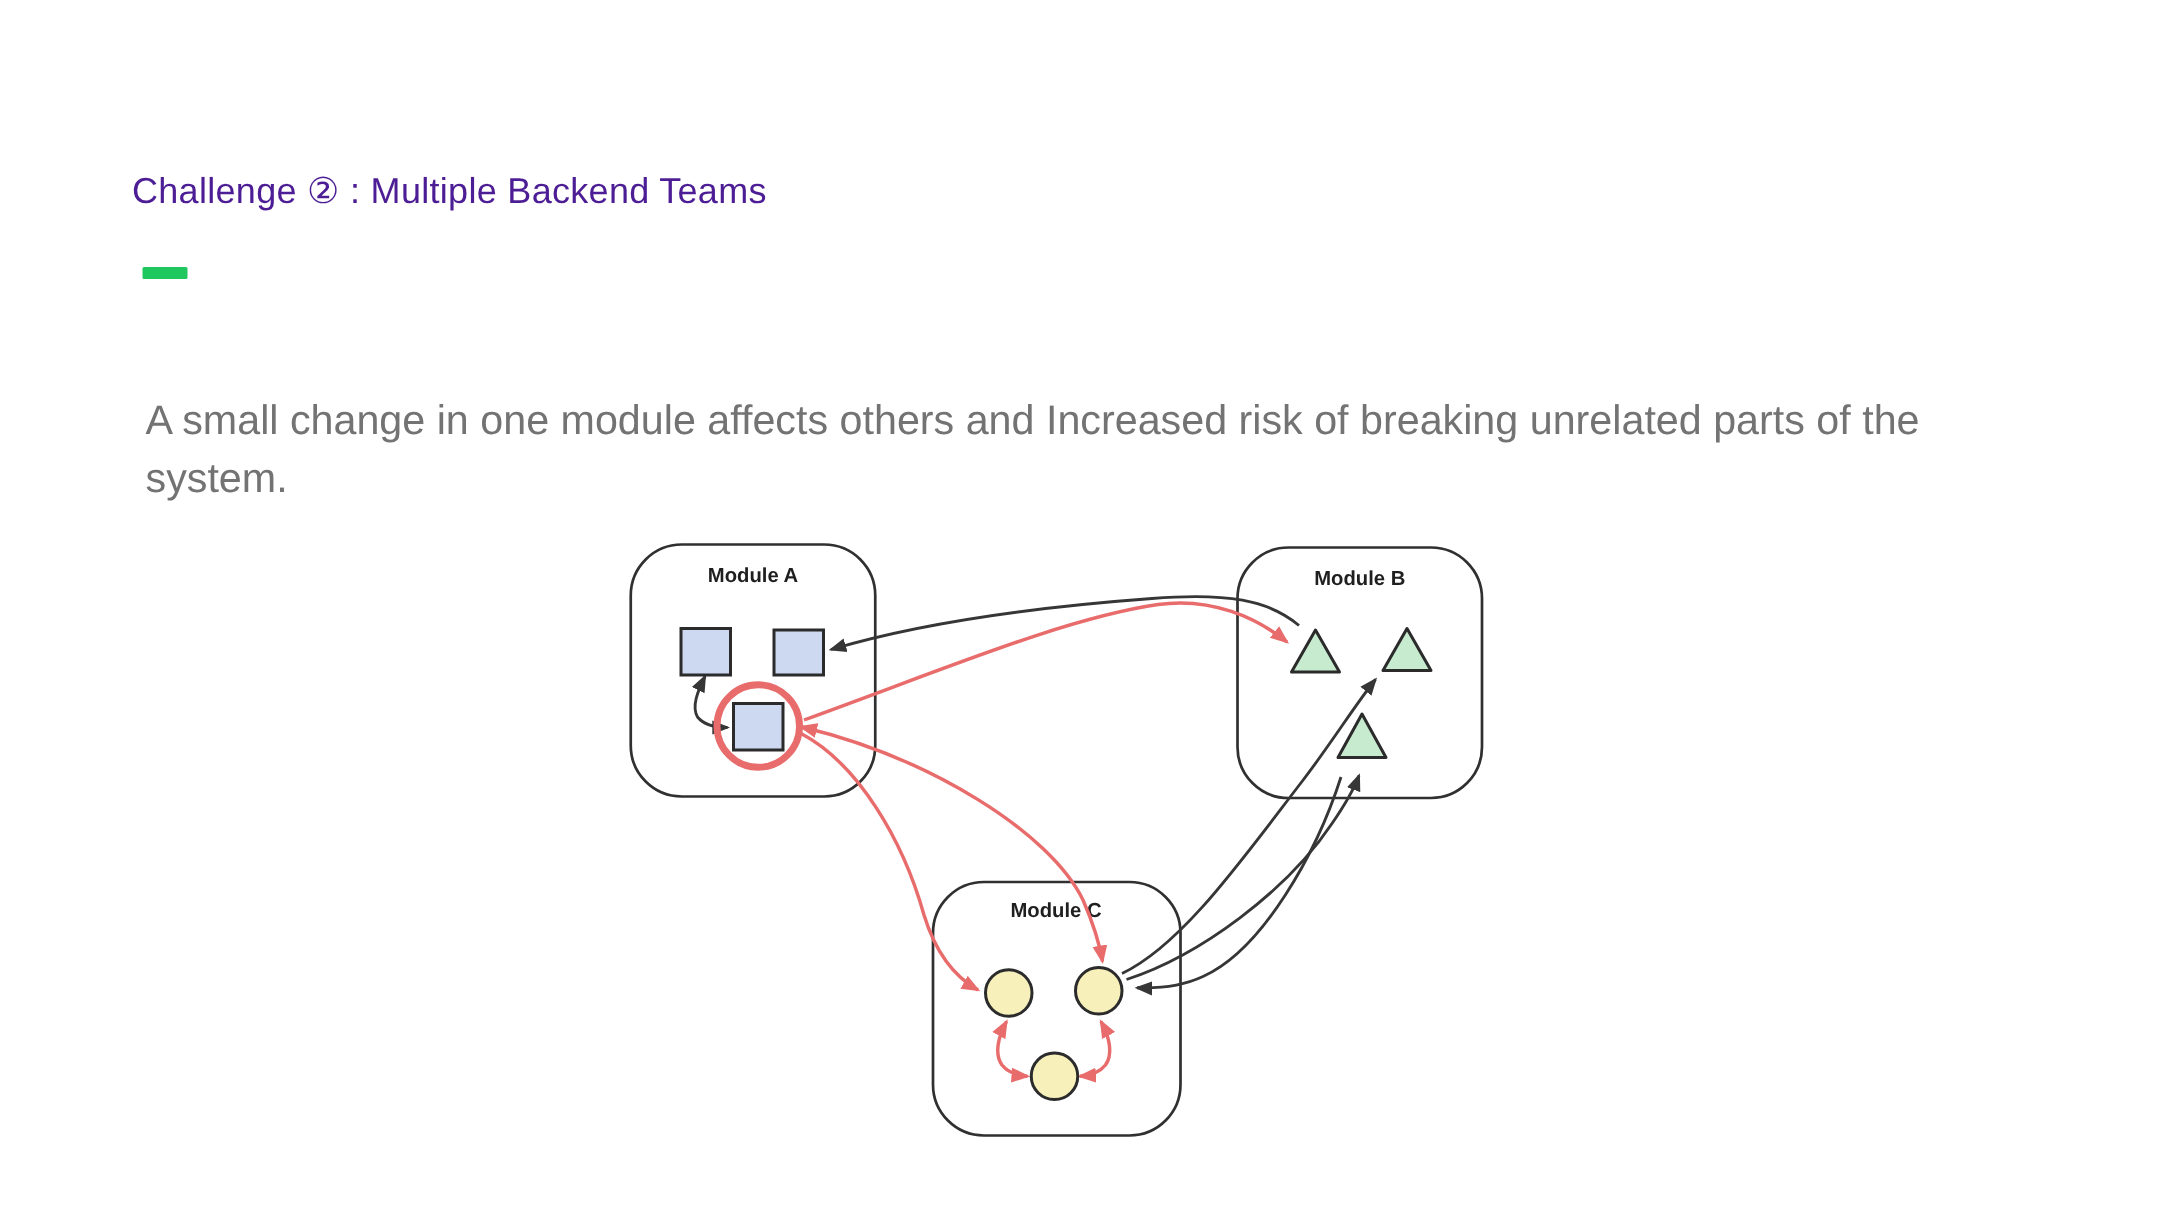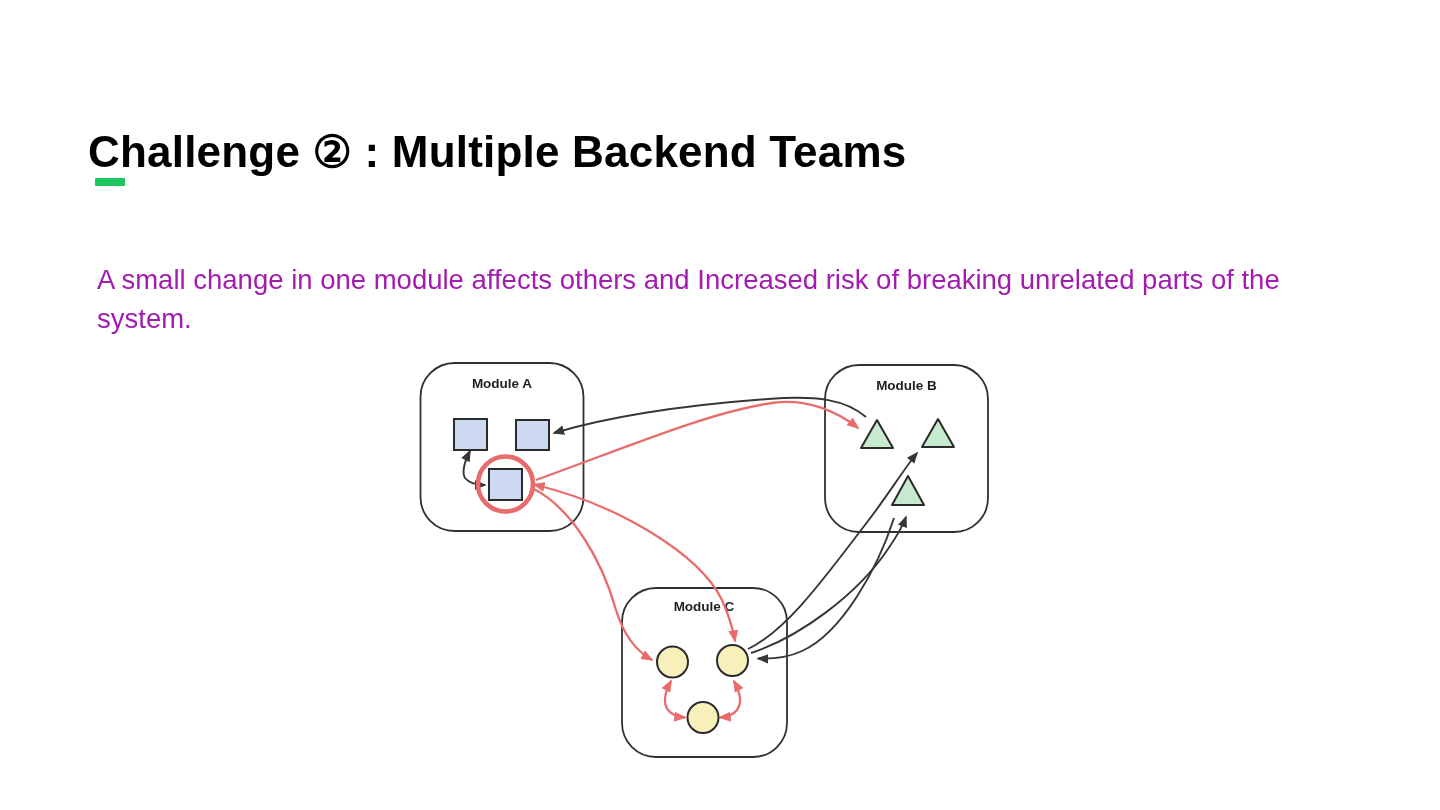--- a/index.html
+++ b/index.html
@@ -5,31 +5,31 @@
   html, body { margin: 0; padding: 0; }
   body {
     width: 1440px; height: 810px;
     background: #ffffff;
     font-family: "Liberation Sans", sans-serif;
     position: relative;
     overflow: hidden;
   }
   .slide-title {
     position: absolute; left: 88px; top: 97px;
-    font-size: 44px; font-weight: bold; color: #000000;
+    font-size: 24px; font-weight: normal; color: #4c1d95;
     white-space: nowrap; letter-spacing: 0.2px;
   }
   .accent-dash {
     position: absolute; left: 95px; top: 178px;
     width: 30px; height: 8px; border-radius: 1px;
   }
   .description {
     position: absolute; left: 97px; top: 232px;
     width: 1232px;
-    font-size: 27.5px; line-height: 39px; color: #a21caf;
+    font-size: 27.5px; line-height: 39px; color: #737373;
   }
   .diagram-svg { position: absolute; left: 400px; top: 340px; }
   .module-label {
     font-family: "Liberation Sans", sans-serif;
     font-size: 13.5px; font-weight: bold; fill: #1f1f1f;
   }
 </style>
 </head>
 <body>
 

